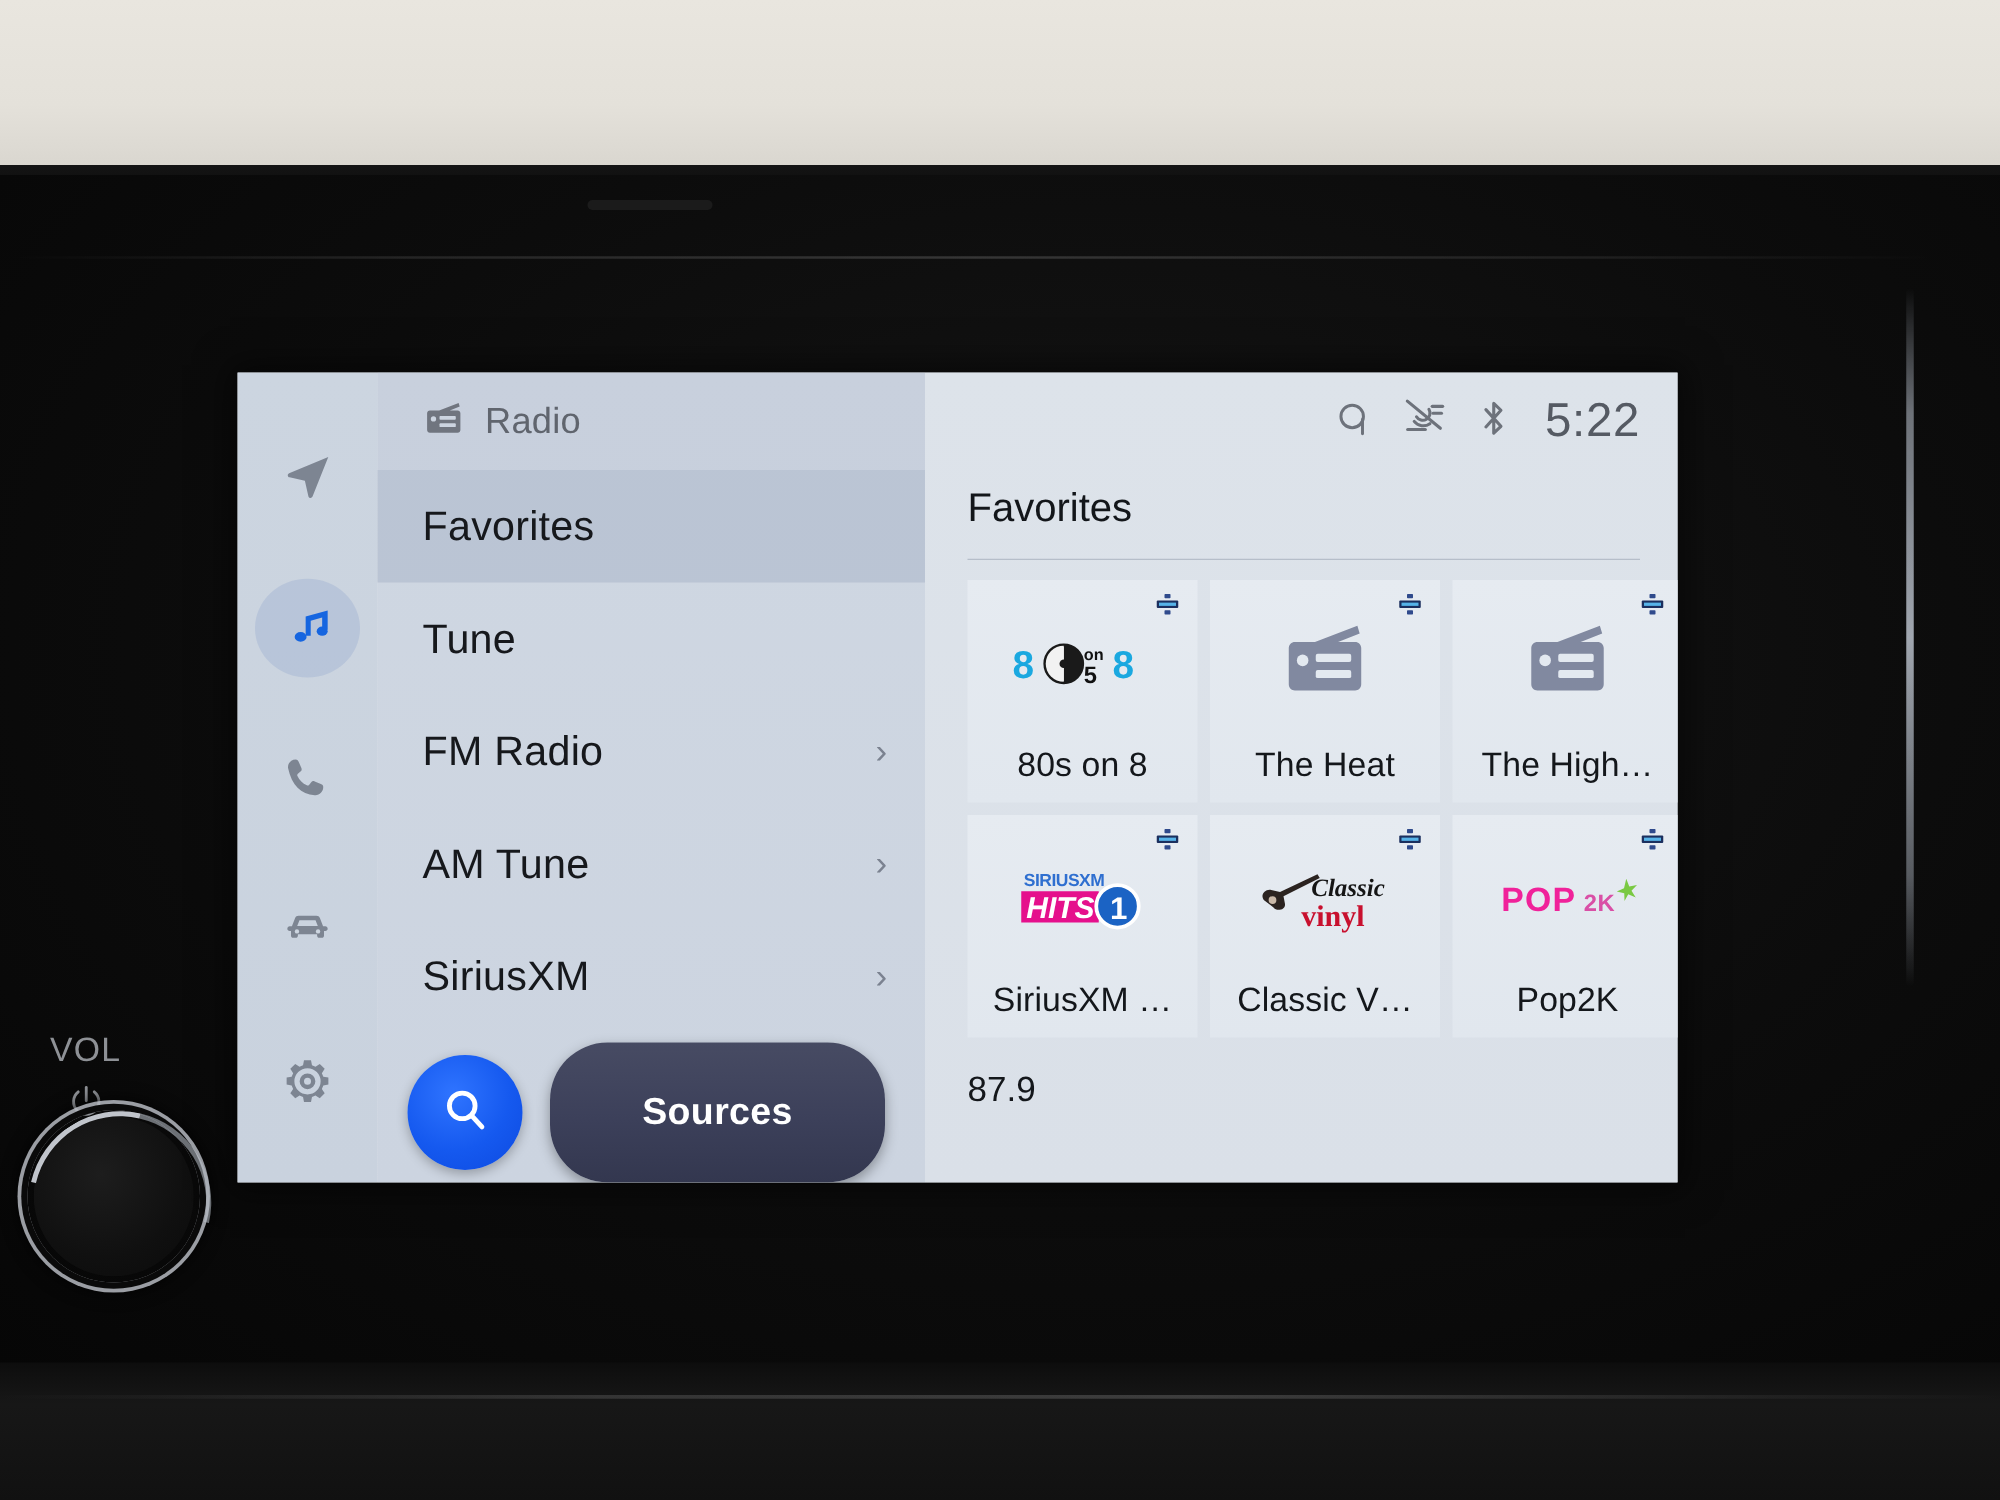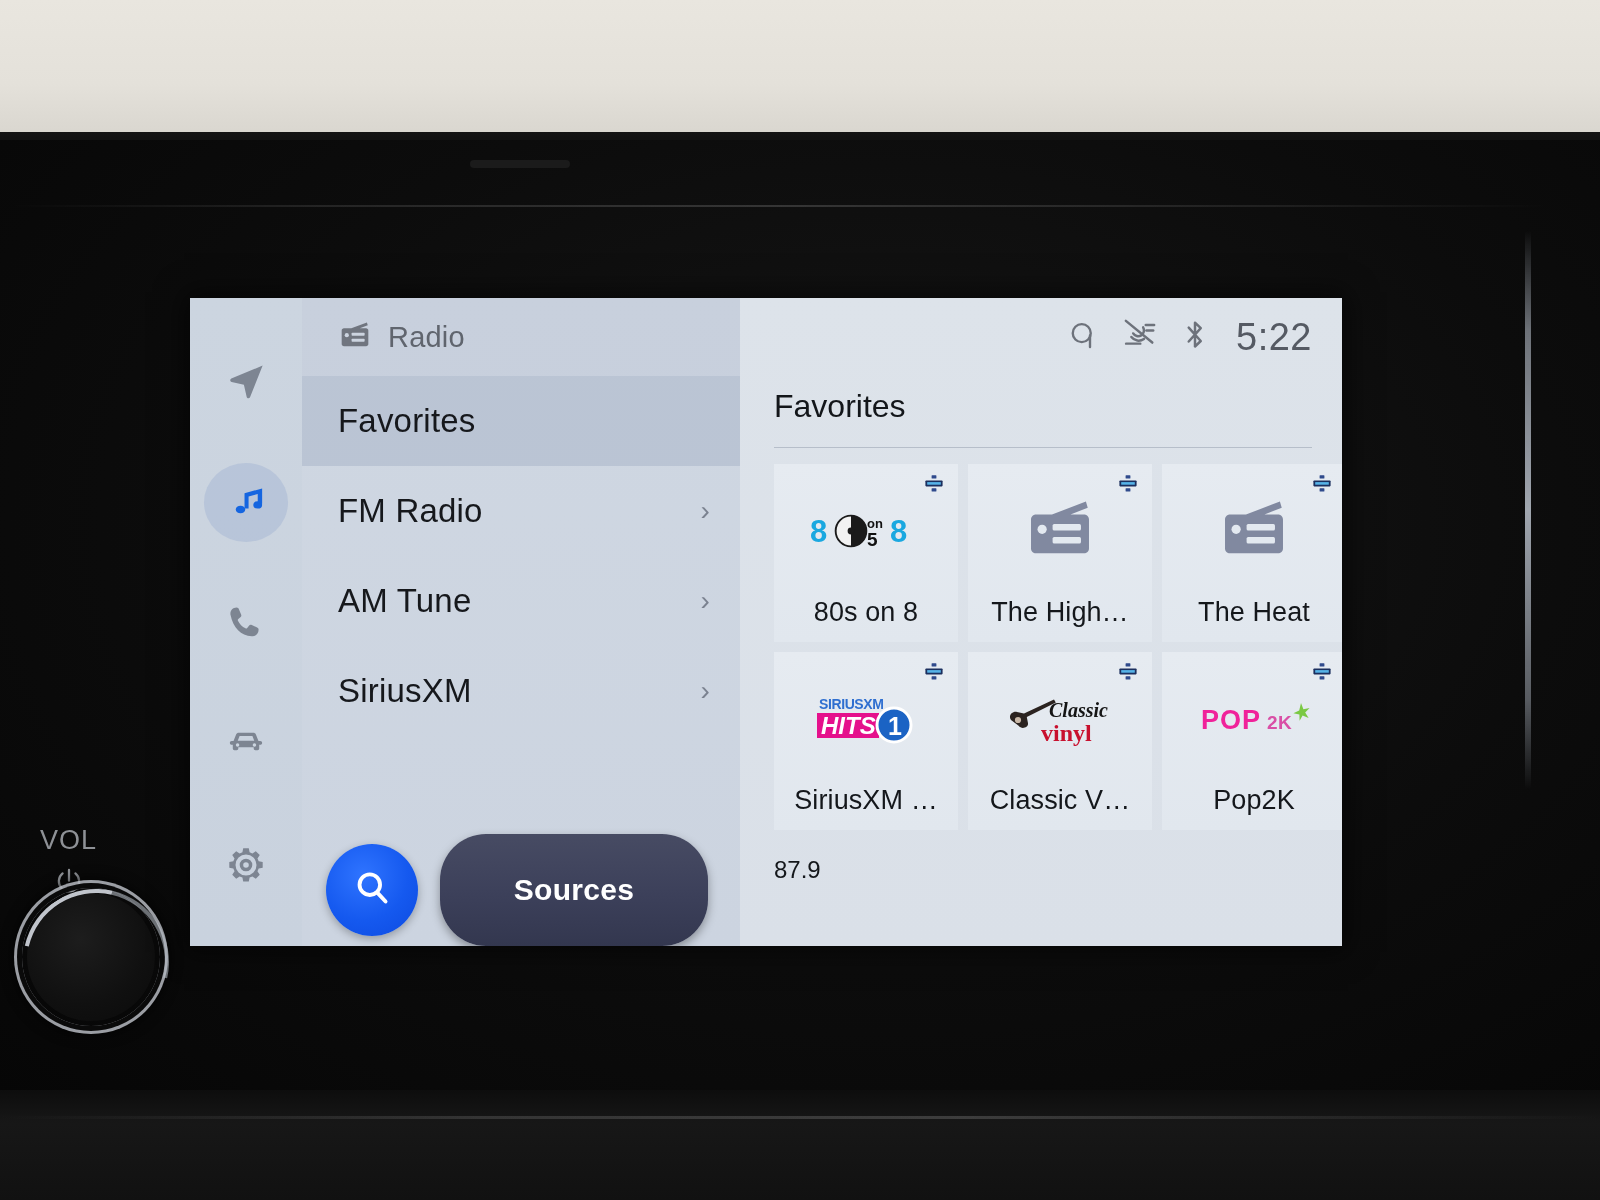--- a/index.html
+++ b/index.html
@@ -211,21 +211,21 @@
     flex: 1 1 auto;
     display: flex; align-items: center; justify-content: center;
     width: 100%;
   }
   .tile .tname {
     font-size: 27px; color: #14171b;
     white-space: nowrap; letter-spacing: .1px;
   }
   .nowplaying {
     padding: 26px 0 0 34px;
-    font-size: 24px; color: #14171b;
+    font-size: 28px; color: #14171b;
   }
 
   
   .logo80 { display: flex; align-items: center; }
   .hits1 { display: flex; flex-direction: column; align-items: center; }
   .cv { display: flex; flex-direction: column; align-items: center; }
   .p2k { display: flex; align-items: flex-end; }
 </style>
 </head>
 <body>
@@ -306,20 +306,24 @@
             <rect x="9.6" y="14.6" width="9.2" height="2.1" rx=".5" fill="#ccd4e0"></rect>
             <circle cx="6.2" cy="12.1" r="1.5" fill="#ccd4e0"></circle>
           </svg>
         </span>
         <span class="htxt">Radio</span>
       </div>
 
       <div class="list-rows">
         <div class="row selected">
           <span class="label">Favorites</span>
+          <span class="chev"></span>
+        </div>
+        <div class="row">
+          <span class="label">Tune</span>
           <span class="chev"></span>
         </div>
         <div class="row">
           <span class="label">FM Radio</span>
           <span class="chev">›</span>
         </div>
         <div class="row">
           <span class="label">AM Tune</span>
           <span class="chev">›</span>
         </div>
@@ -414,21 +418,21 @@
           <div class="art">
             <span>
               <svg width="74" height="74" viewBox="0 0 24 24" fill="#8189a0">
                 <path d="M20.4 3.1 L9.4 7.3 H4.2 c-.9 0 -1.6 .7 -1.6 1.6 v9.4 c0 .9 .7 1.6 1.6 1.6 h15.6 c.9 0 1.6 -.7 1.6 -1.6 V8.9 c0 -.9 -.7 -1.6 -1.6 -1.6 h-4.4 l5.6 -2.2 Z"></path>
                 <rect x="9.6" y="10.4" width="9.2" height="2.1" rx=".5" fill="#e3e9f0"></rect>
                 <rect x="9.6" y="14.6" width="9.2" height="2.1" rx=".5" fill="#e3e9f0"></rect>
                 <circle cx="6.2" cy="12.1" r="1.5" fill="#e3e9f0"></circle>
               </svg>
             </span>
           </div>
-          <div class="tname">The High…</div>
+          <div class="tname">The Heat</div>
         </div>
 
         <div class="tile">
           <span class="badge">
             <svg width="20" height="20" viewBox="0 0 20 20">
               <rect x="7.6" y="1.2" width="4.8" height="3.4" rx=".6" fill="#2f4a8c"></rect>
               <rect x="1.4" y="6.4" width="17.2" height="6" rx=".8" fill="#1b2f5e"></rect>
               <rect x="3.2" y="8.1" width="13.6" height="2.6" fill="#56b3e8"></rect>
               <rect x="7.6" y="14.2" width="4.8" height="3.4" rx=".6" fill="#2f4a8c"></rect>
             </svg>
@@ -436,21 +440,21 @@
           <div class="art">
             <span>
               <svg width="74" height="74" viewBox="0 0 24 24" fill="#8189a0">
                 <path d="M20.4 3.1 L9.4 7.3 H4.2 c-.9 0 -1.6 .7 -1.6 1.6 v9.4 c0 .9 .7 1.6 1.6 1.6 h15.6 c.9 0 1.6 -.7 1.6 -1.6 V8.9 c0 -.9 -.7 -1.6 -1.6 -1.6 h-4.4 l5.6 -2.2 Z"></path>
                 <rect x="9.6" y="10.4" width="9.2" height="2.1" rx=".5" fill="#e3e9f0"></rect>
                 <rect x="9.6" y="14.6" width="9.2" height="2.1" rx=".5" fill="#e3e9f0"></rect>
                 <circle cx="6.2" cy="12.1" r="1.5" fill="#e3e9f0"></circle>
               </svg>
             </span>
           </div>
-          <div class="tname">The Heat</div>
+          <div class="tname">The High…</div>
         </div>
 
         <div class="tile">
           <span class="badge">
             <svg width="20" height="20" viewBox="0 0 20 20">
               <rect x="7.6" y="1.2" width="4.8" height="3.4" rx=".6" fill="#2f4a8c"></rect>
               <rect x="1.4" y="6.4" width="17.2" height="6" rx=".8" fill="#1b2f5e"></rect>
               <rect x="3.2" y="8.1" width="13.6" height="2.6" fill="#56b3e8"></rect>
               <rect x="7.6" y="14.2" width="4.8" height="3.4" rx=".6" fill="#2f4a8c"></rect>
             </svg>

